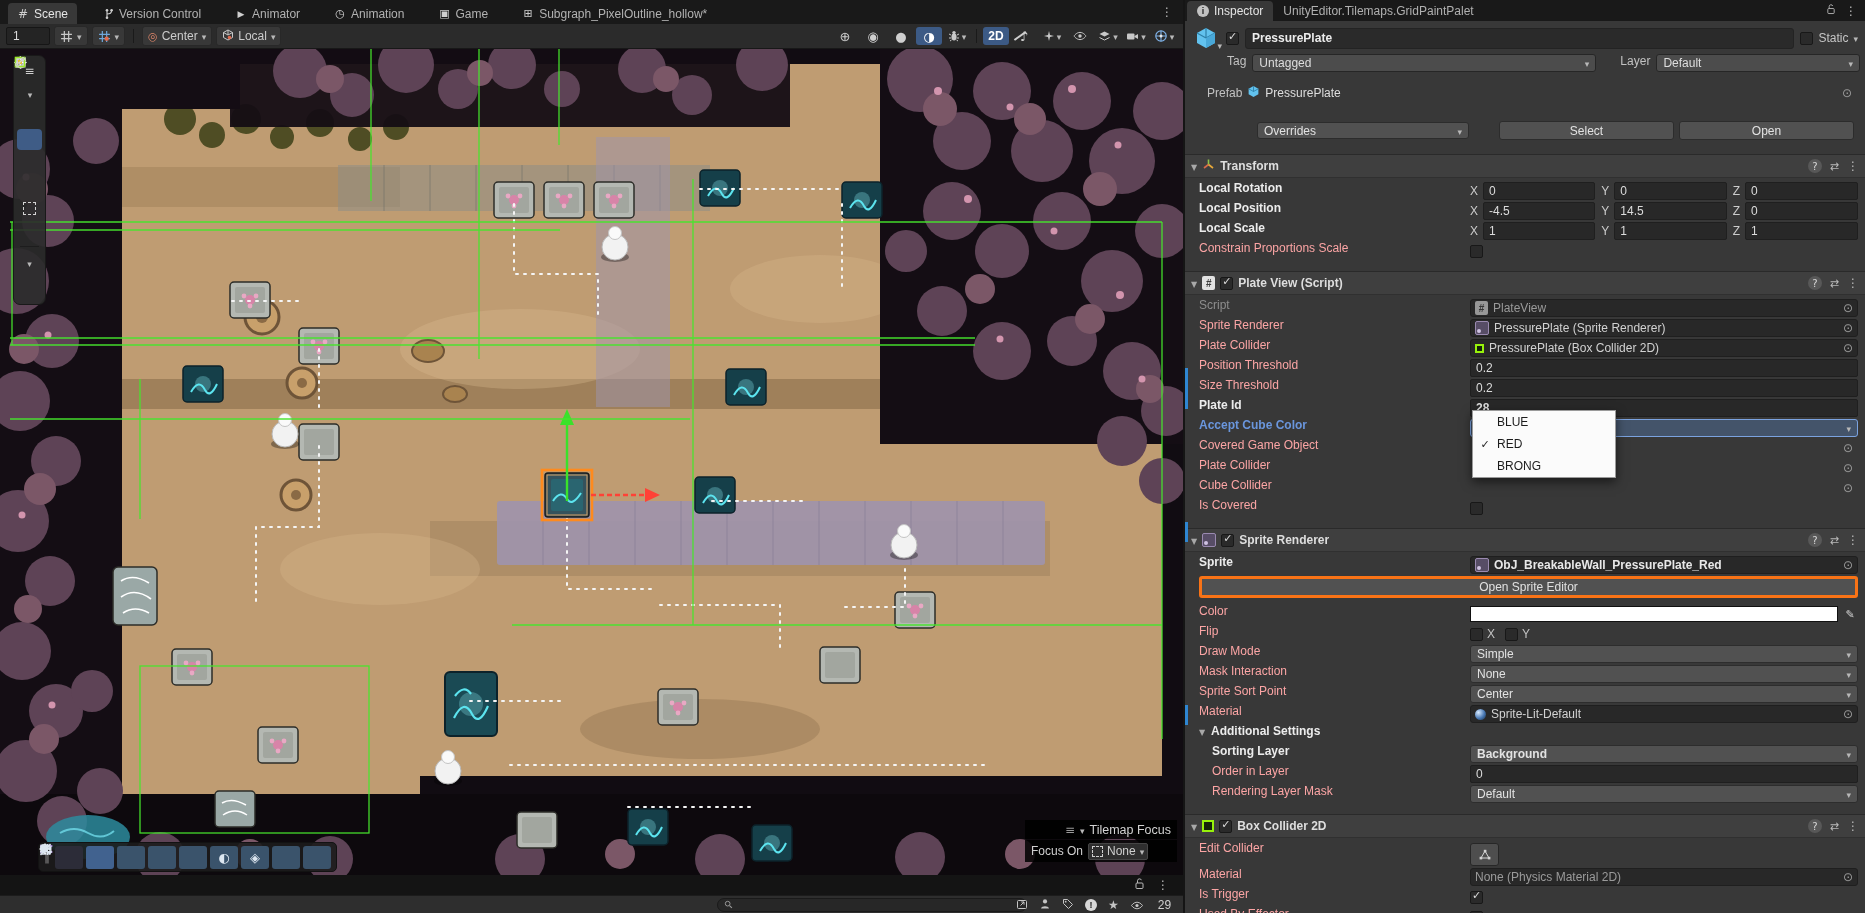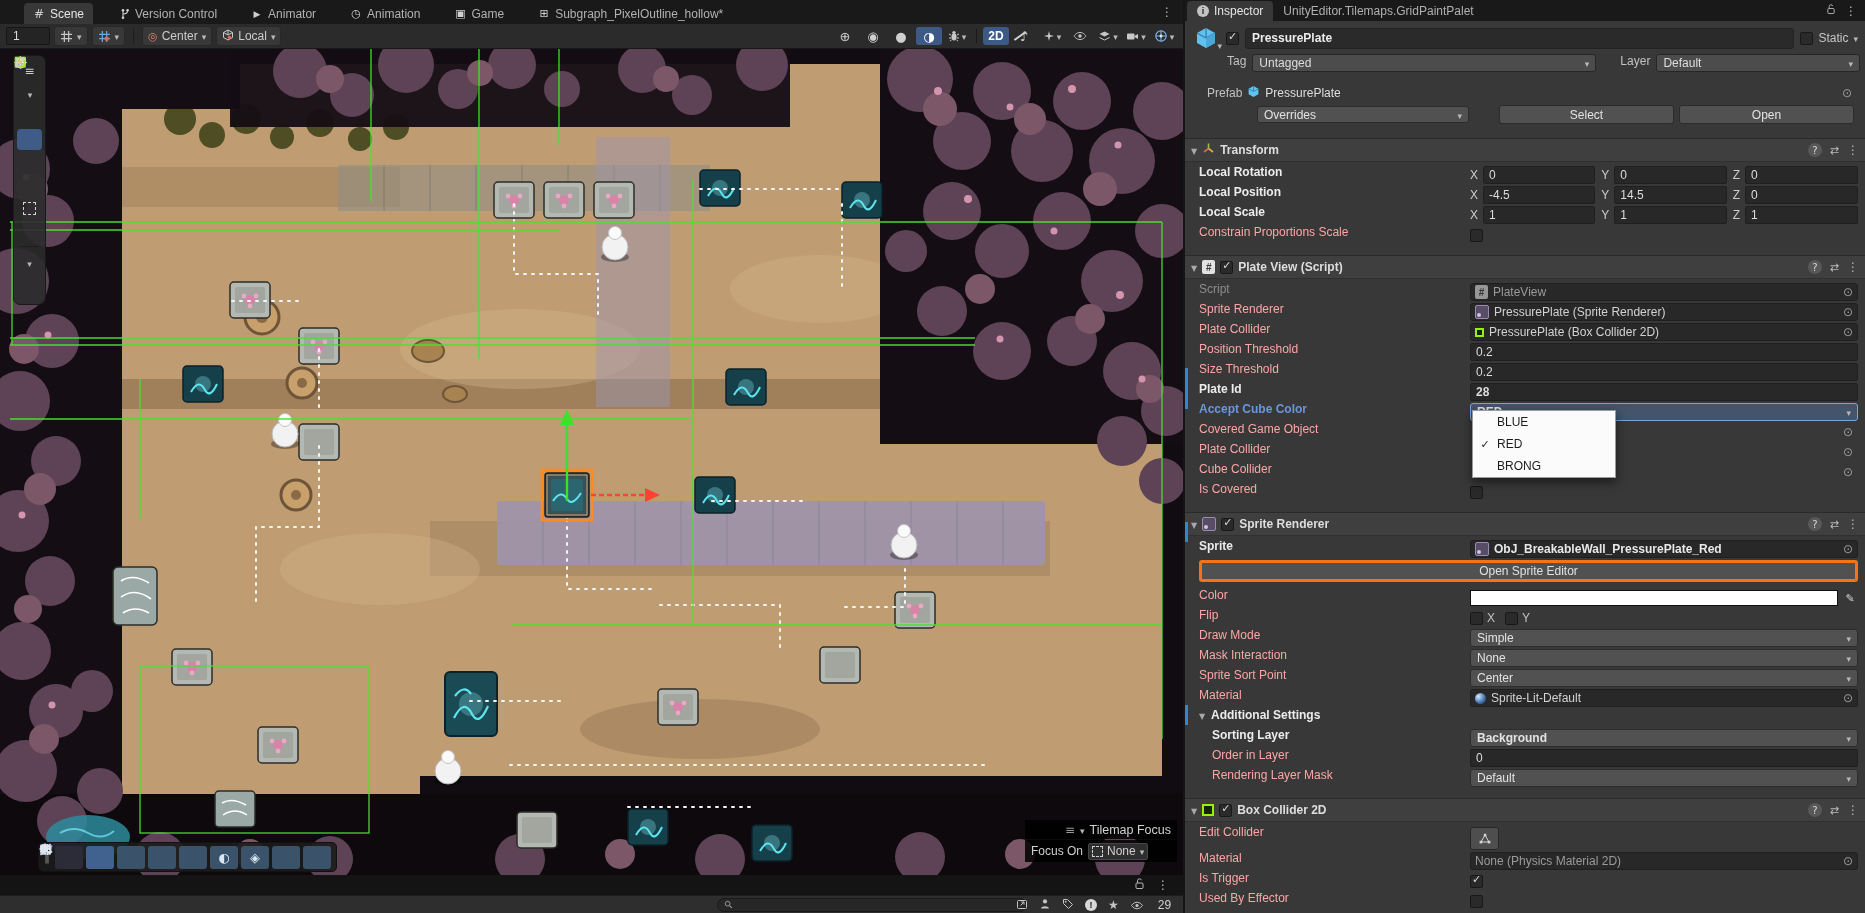--- a/index.html
+++ b/index.html
@@ -10,21 +10,21 @@
   .caret::after{content:"▾";font-size:9px;color:#b8b8b8}
   .kebab::after{content:"⋮";font-size:12px;color:#b8b8b8}
   .picker::after{content:"⊙";font-size:12px;color:#9c9c9c}
   .fold::after{content:"▼";font-size:8px;color:#a8a8a8}
   .help{width:14px;height:14px;border-radius:50%;background:#585858;display:flex;align-items:center;justify-content:center}
   .help::after{content:"?";font-size:10px;color:#d8d8d8}
   .preset::after{content:"⇄";font-size:11px;color:#b8b8b8}
 
   
   .tabbar{position:absolute;left:0;top:0;width:1183px;height:24px;background:#191919;
-          display:flex;align-items:flex-end;padding-left:24px;box-sizing:border-box}
+          display:flex;align-items:flex-end;padding-left:8px;box-sizing:border-box}
   .tab{height:21px;display:flex;align-items:center;gap:5px;padding:0 9px;margin-right:16px;
        color:#b2b2b2;border-radius:4px 4px 0 0;white-space:nowrap}
   .tab.active{background:#383838;color:#e6e6e6}
   .tabico{display:inline-flex;align-items:center;justify-content:center;width:12px;color:#cfcfcf;font-family:"DejaVu Sans"}
   .ic-scene::after{content:"#"} .ic-anim::after{content:"◷";font-size:11px}
   .ic-play::after{content:"▶";font-size:9px} .ic-game::after{content:"▣";font-size:11px}
   .ic-sub::after{content:"⊞";font-size:11px}
   .tab-kebab{margin-left:auto;margin-right:10px;align-self:center}
 
   
@@ -110,21 +110,21 @@
   .namefield{flex:1;height:19px;background:#2a2a2a;border:1px solid #232323;border-radius:3px;
              display:flex;align-items:center;padding-left:6px;color:#ececec;font-weight:bold}
   .staticgrp{display:flex;align-items:center;gap:5px;color:#c6c6c6;padding-right:2px}
   .gorow2{display:flex;gap:6px;margin-top:4px;padding-left:35px}
   .minilabel{color:#c2c2c2}
   .dd{height:16px;background:#4c4c4c;border:1px solid #262626;border-radius:3px;display:flex;align-items:center;
       gap:5px;padding:0 6px;color:#dedede}
   .dd .v{flex:1;overflow:hidden;white-space:nowrap}
   .dd-tag{width:330px} .dd-layer{flex:1}
   .prefabrow{display:flex;align-items:center;gap:5px;margin-top:13px;padding:0 8px 0 15px;height:16px}
-  .prefabbtns{display:flex;align-items:center;margin-top:4px;padding:0 6px 7px 65px}
+  .prefabbtns{display:flex;align-items:center;margin-top:20px;padding:0 6px 7px 65px}
   .btn{height:17px;background:#515151;border:1px solid #2c2c2c;border-radius:3px;display:flex;align-items:center;
        justify-content:center;color:#e2e2e2}
   .ovdd{width:212px;justify-content:flex-start;gap:5px;padding:0 6px;box-sizing:border-box}
   .ovdd .v{flex:1;text-align:left}
   .bgap{width:30px;flex:none} .bflex{flex:1}
 
   .shead{height:22px;background:#3f3f3f;border-top:1px solid #2a2a2a;border-bottom:1px solid #303030;
          display:flex;align-items:center;gap:5px;padding:0 6px;margin-top:8px}
   .shead.first{margin-top:7px}
   .shead .title{font-weight:bold;color:#dedede;flex:1}

